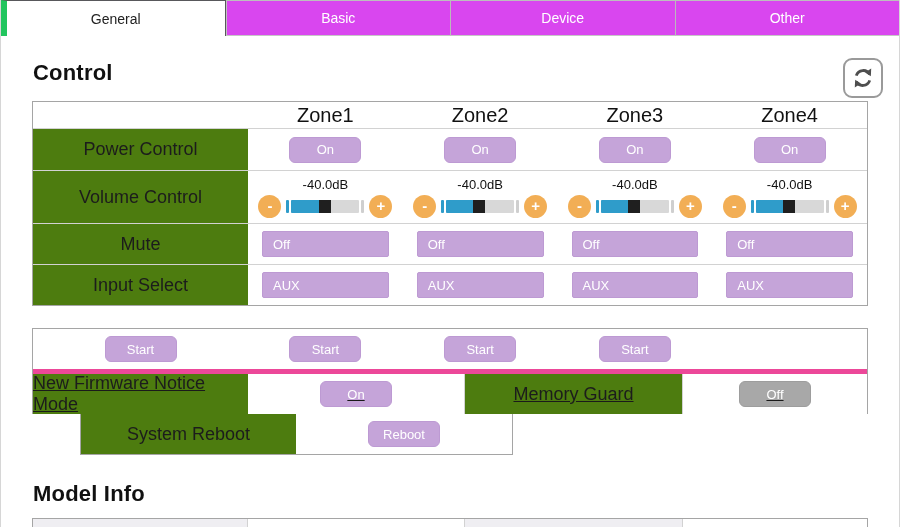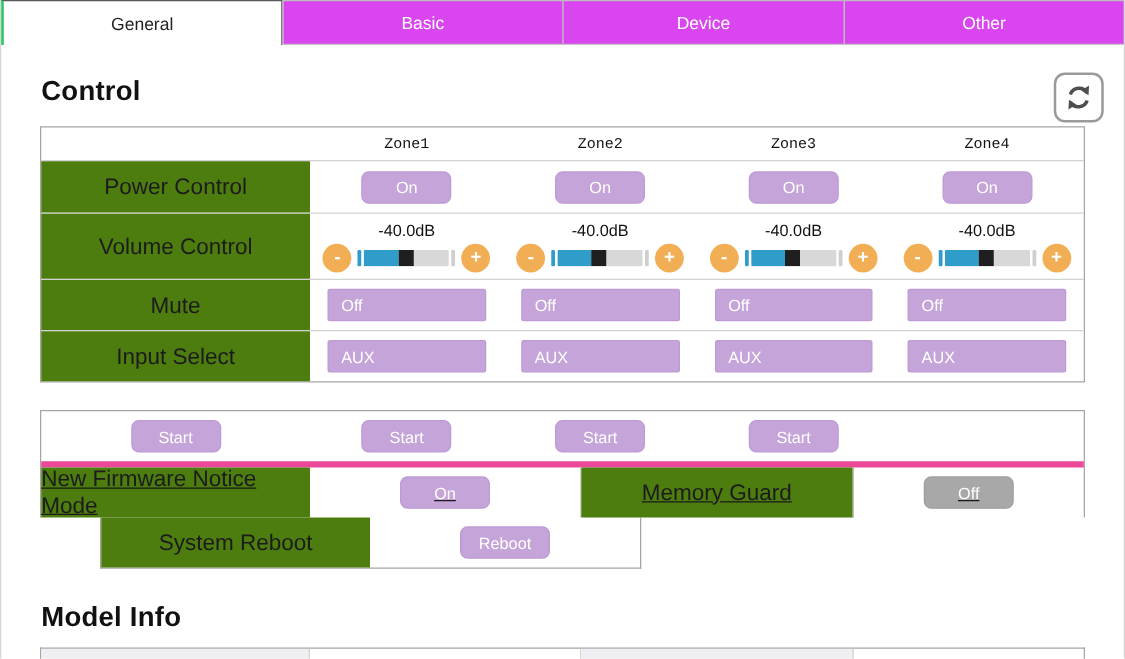--- a/index.html
+++ b/index.html
@@ -8,39 +8,39 @@
   .page { width:900px; height:527px; position:relative; background:#fff;
     border-left:1px solid #d6d6d6; border-right:1px solid #d6d6d6; }
 
   
   .tabbar { display:flex; height:36px; }
   .tab { flex:1 1 25%; display:flex; align-items:center; justify-content:center;
     font-size:14px; cursor:pointer; }
   .tab.inactive { background:#d946ef; color:#ffffff; border-top:1px solid #bdbdbd;
     border-bottom:1px solid #c6c6c6; border-left:1px solid #c2c2c2; }
   .tab.active { background:#ffffff; color:#222;
-    border-top:1px solid #58585b; border-left:2px solid #22c55e; border-right:1px solid #58585b; }
+    border-top:1px solid #58585b; border-left:6px solid #22c55e; border-right:1px solid #58585b; }
   .tab.inactive + .tab.inactive { border-left:1px solid #bababa; }
 
   
   .content { padding:0 31px; }
   h1.section { font-size:22px; font-weight:bold; color:#111; letter-spacing:0.2px; }
   #control-title { margin:24px 0 15px 1px; }
   #model-title { margin:26px 0 11px 1px; }
   .refresh-btn { position:absolute; top:58px; right:16px; width:40px; height:40px;
     background:#fff; border:2px solid #9a9a9a; border-radius:9px; cursor:pointer;
     display:flex; align-items:center; justify-content:center; }
 
   
   .tbl { border:1px solid #a5a5a5; }
   .trow { display:grid; grid-template-columns:215px repeat(4,1fr); }
   .trow + .trow { border-top:1px solid #d2d2d2; }
   .cell { display:flex; align-items:center; justify-content:center; }
   .lbl { background:#4d7c0f; font-size:18px; color:#1c1c1c; }
-  .zhead { height:26px; font-size:12px; color:#111;font-family:Liberation Mono, monospace; }
+  .zhead { height:26px; font-size:20px; color:#111; }
   .h41 { height:41px; } .h52 { height:52px; } .h40 { height:40px; }
 
   
   .pbtn { width:72px; height:26px; border-radius:6px; border:1px solid #bd9ad3;
     background:#c5a4d9; color:#fff; font-size:13px; cursor:pointer;
     font-family:"Liberation Sans", sans-serif; }
   .gbtn { background:#a8a8a8; border-color:#9d9d9d; }
 
   
   .selcell { justify-content:stretch; padding:0 14px; }

